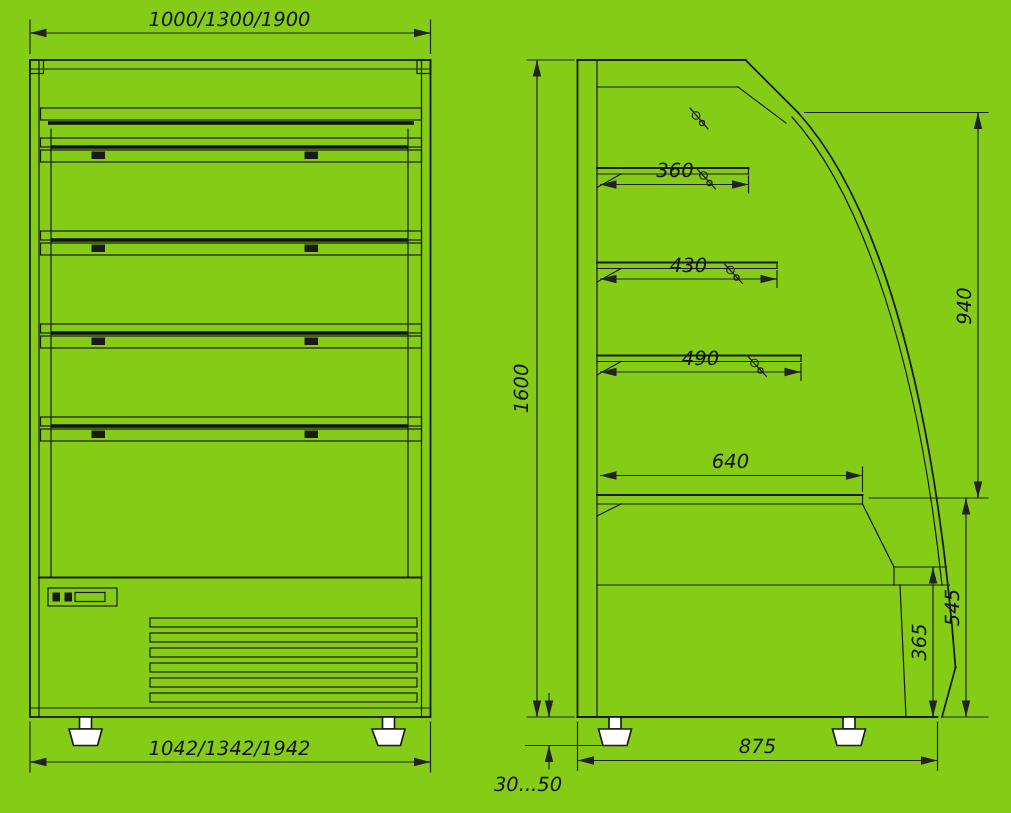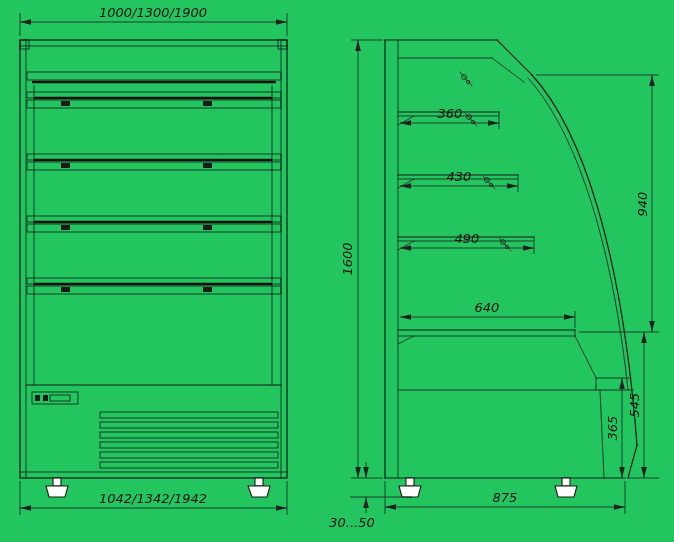--- a/index.html
+++ b/index.html
@@ -1,16 +1,16 @@
 <!DOCTYPE html>
 <html><head>
 <meta charset="utf-8">
 <style>
   html,body{margin:0;padding:0;background:#ffffff;}
-  .sheet{width:674px;height:542px;background:#22c55e;position:relative;overflow:hidden;}
+  .sheet{width:674px;height:542px;background:#84cc16;position:relative;overflow:hidden;}
   svg{display:block;}
   
   .s{stroke:#1a1a1a;stroke-width:1.2;fill:none;stroke-linecap:square;}
   .t{stroke:#1a1a1a;stroke-width:0.8;fill:none;stroke-linecap:square;}
   .hv{stroke:#111;stroke-width:2.4;fill:none;}
   
   .d{stroke:#222;stroke-width:0.8;fill:none;stroke-linecap:butt;}
   .a{fill:#222;stroke:none;}               
   .f{fill:#1a1a1a;stroke:none;}            
   .w{fill:#ffffff;stroke:#1a1a1a;stroke-width:1.1;}

